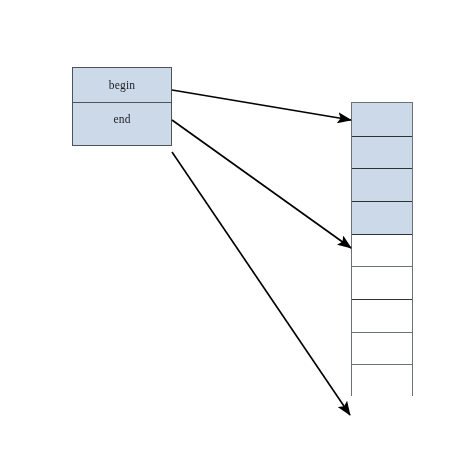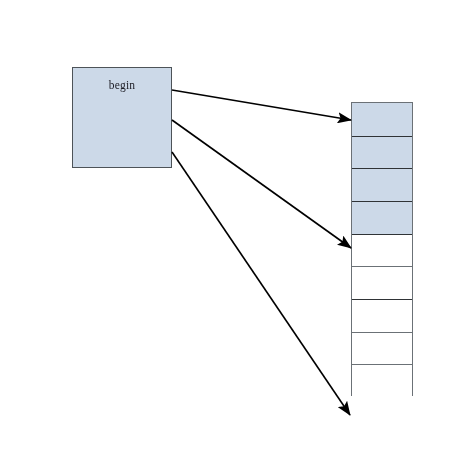--- a/index.html
+++ b/index.html
@@ -23,21 +23,21 @@
     height: 476px;
     background: #ffffff;
   }
 
   
   #struct-box {
     position: absolute;
     left: 72px;
     top: 67px;
     width: 100px;
-    height: 101px;
+    height: 79px;
     box-sizing: border-box;
     border: 1px solid #4d5358;
     background: #ccd9e8;
   }
   .struct-field {
     box-sizing: border-box;
     width: 100%;
     height: 33.6667px;
     display: flex;
     align-items: center;
@@ -89,20 +89,23 @@
 </style>
 </head>
 <body>
 
 <div id="diagram-root">
 
   <div id="struct-box">
     <div class="struct-field">
       <span>begin</span>
     </div>
+    <div class="struct-field divided">
+      <span>end</span>
+    </div>
   </div>
 
   <div id="memory-column">
     <div class="mem-cell filled" style="background: rgb(204, 217, 232);"></div>
     <div class="mem-cell filled divided-dark" style="background: rgb(204, 217, 232);"></div>
     <div class="mem-cell filled divided-dark" style="background: rgb(204, 217, 232);"></div>
     <div class="mem-cell filled divided-dark" style="background: rgb(204, 217, 232);"></div>
     <div class="mem-cell divided-dark" style="background: rgb(255, 255, 255);"></div>
     <div class="mem-cell divided" style="background: rgb(255, 255, 255);"></div>
     <div class="mem-cell divided-dark" style="background: rgb(255, 255, 255);"></div>

